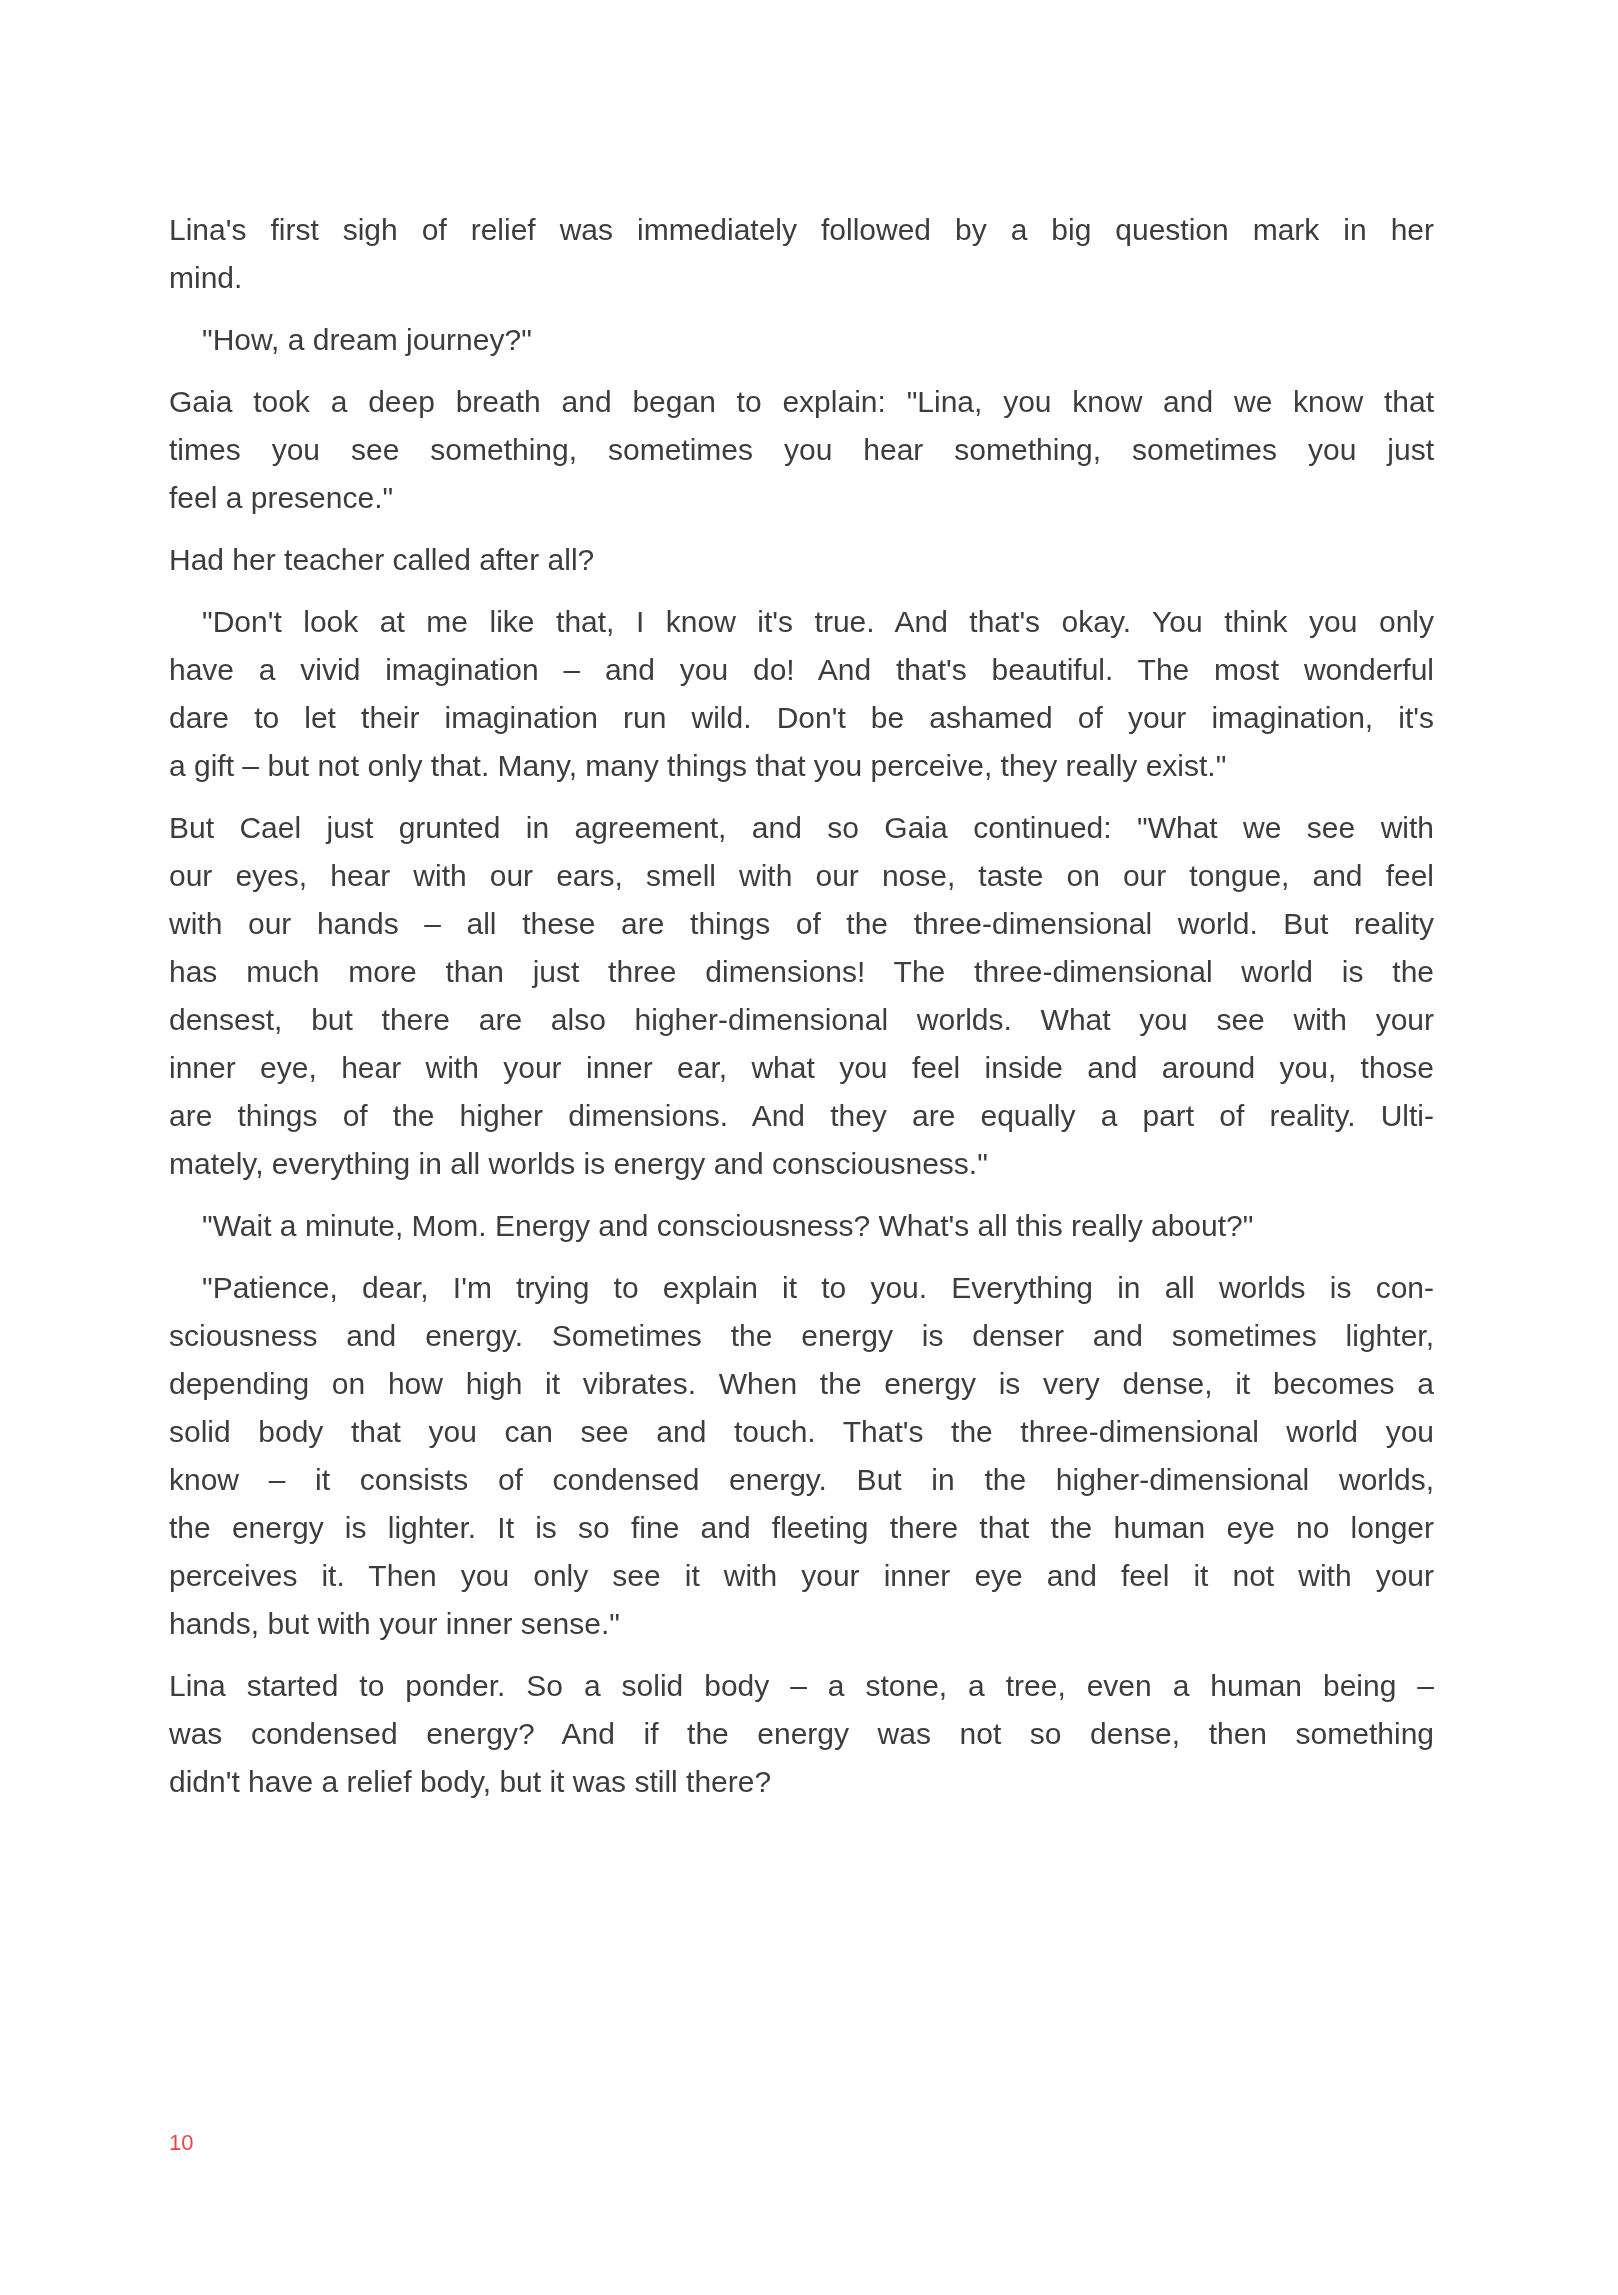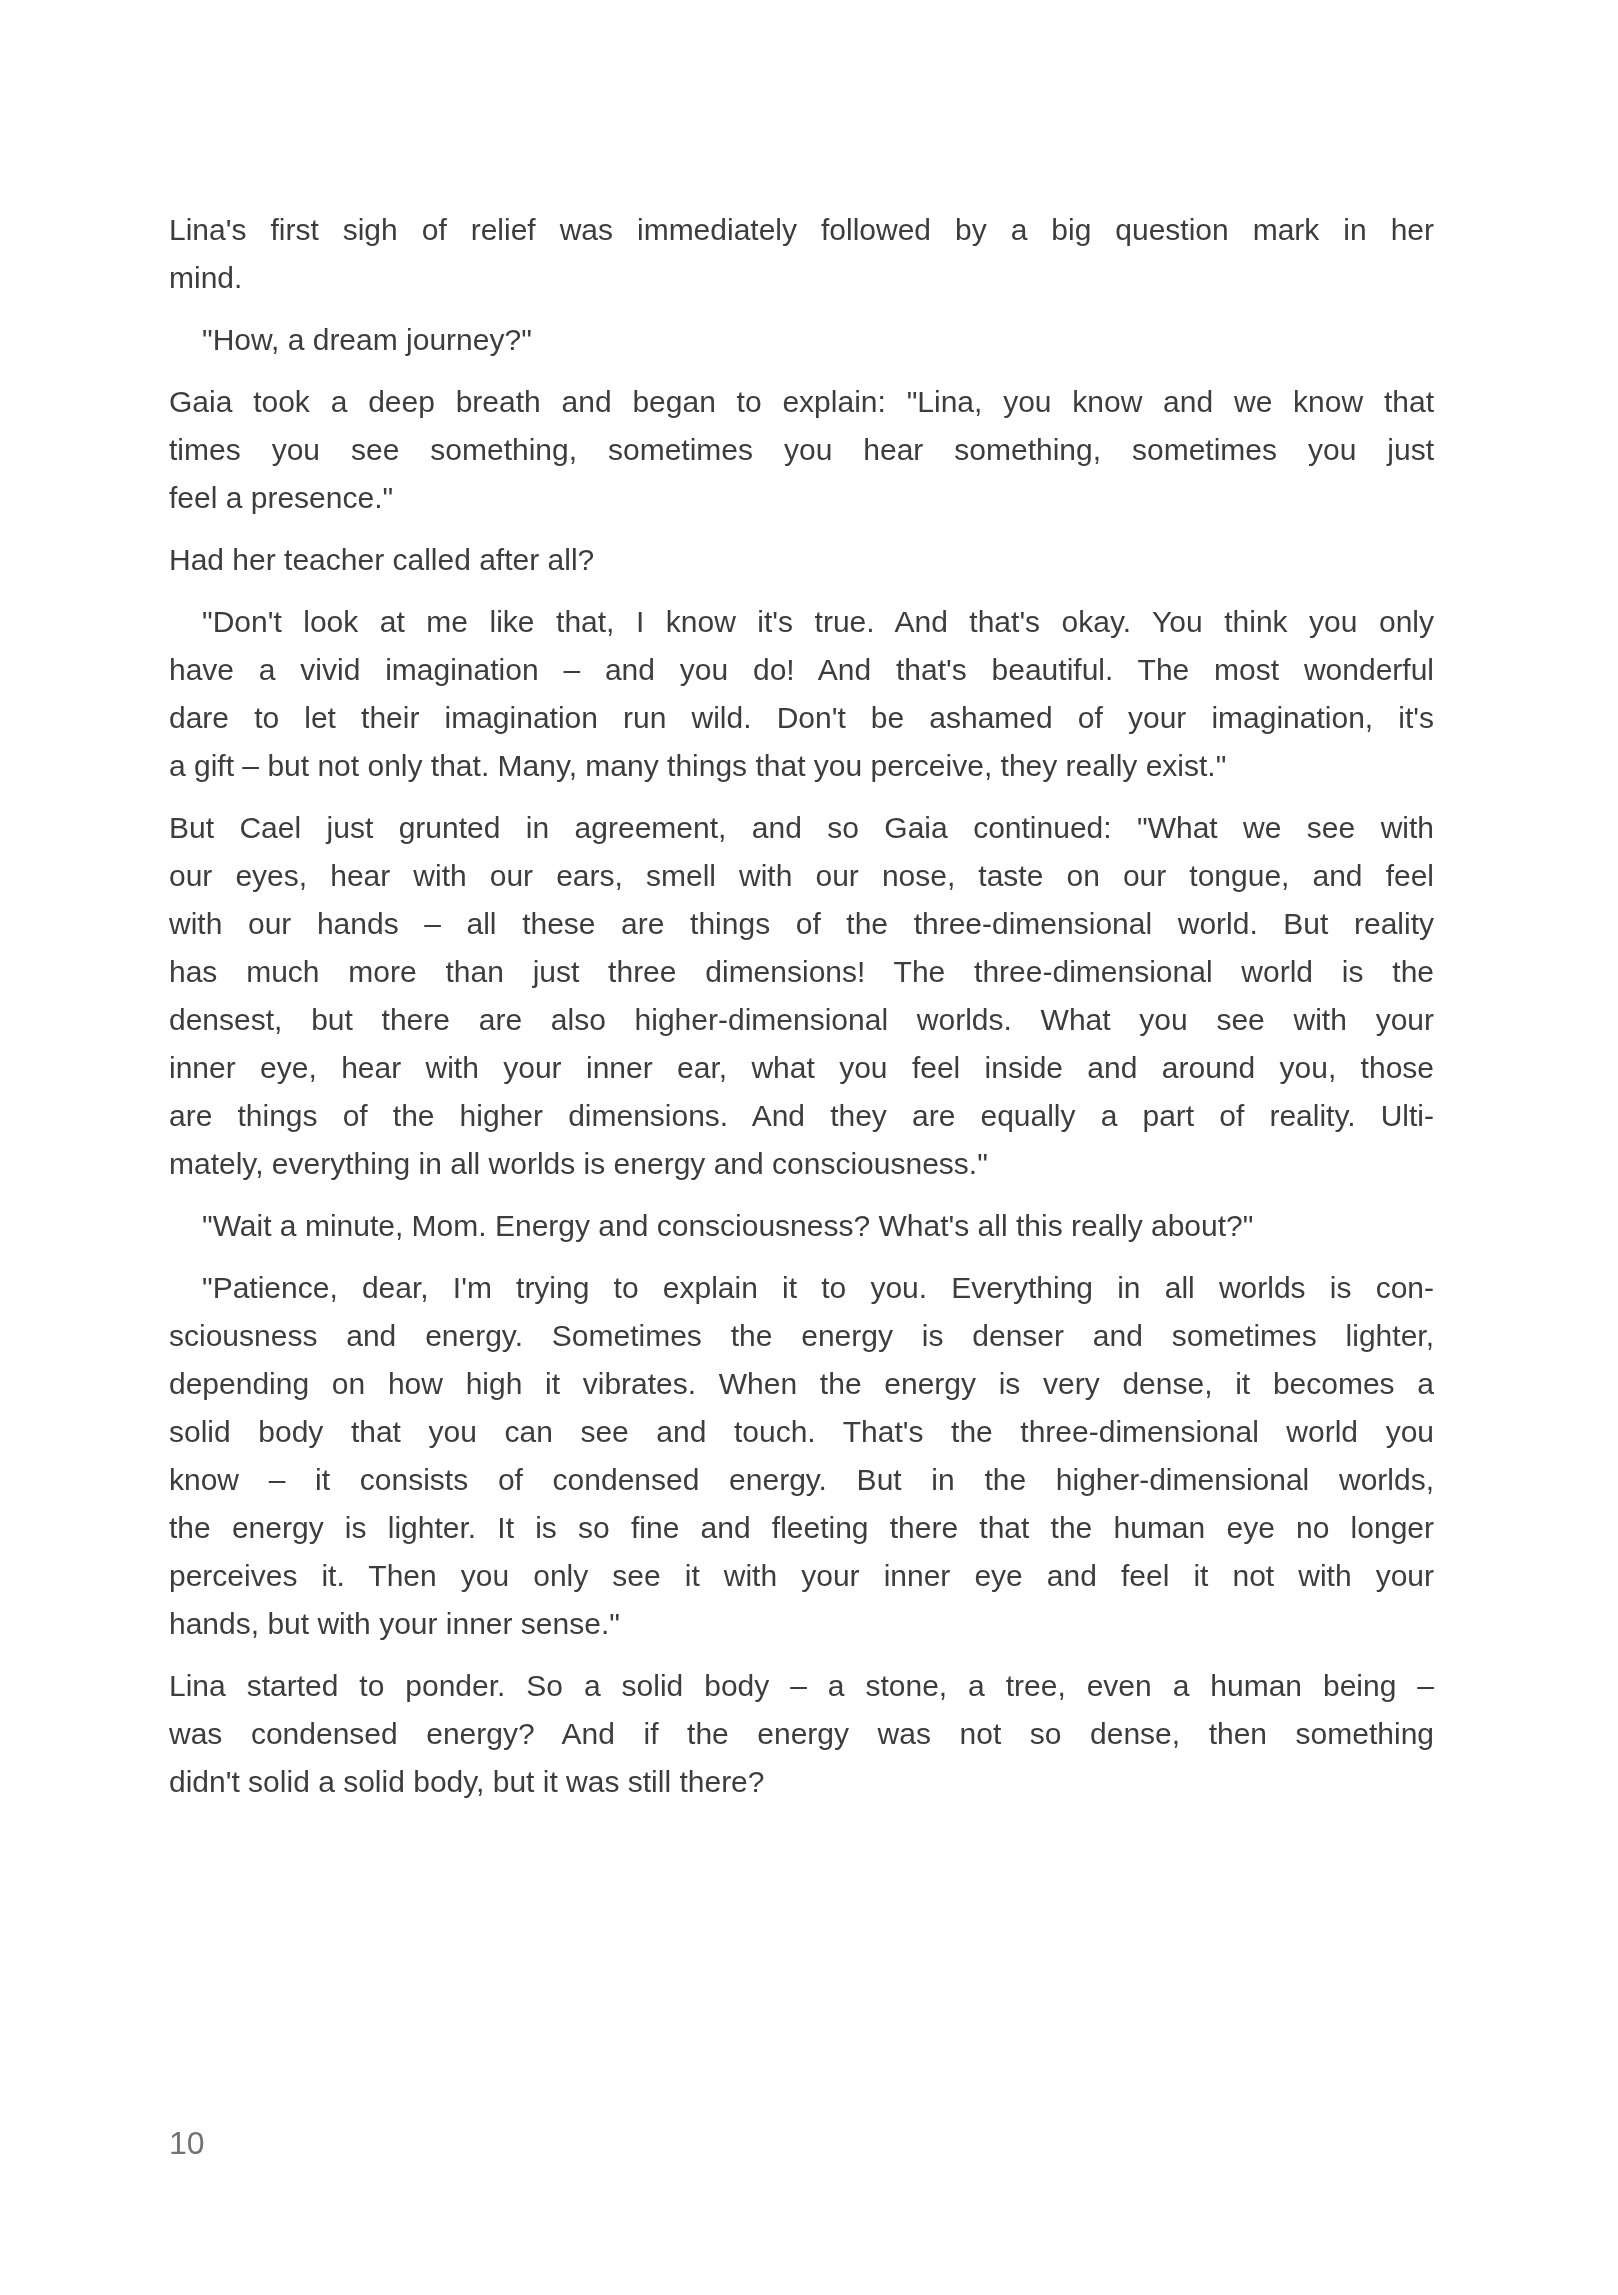--- a/index.html
+++ b/index.html
@@ -23,23 +23,23 @@
   }
   .paragraph { margin-bottom: 14px; }
   .paragraph.indent .line:first-child { padding-left: 33px; }
   .line { text-align: left; }
   
   .line.fill { text-align: justify; text-align-last: justify; }
   .page-number {
     position: absolute;
     left: 169px;
     top: 2119px;
-    font-size: 32px;
+    font-size: 22px;
     line-height: 48px;
-    color: #737373;
+    color: #ef4444;
   }
 </style>
 </head>
 <body>
 
 <main class="page-text">
     <div class="paragraph">
       <div class="line fill">Lina's first sigh of relief was immediately followed by a big question mark in her</div>
       <div class="line">mind.</div>
     </div>
@@ -79,18 +79,18 @@
       <div class="line fill">depending on how high it vibrates. When the energy is very dense, it becomes a</div>
       <div class="line fill">solid body that you can see and touch. That's the three-dimensional world you</div>
       <div class="line fill">know – it consists of condensed energy. But in the higher-dimensional worlds,</div>
       <div class="line fill">the energy is lighter. It is so fine and fleeting there that the human eye no longer</div>
       <div class="line fill">perceives it. Then you only see it with your inner eye and feel it not with your</div>
       <div class="line">hands, but with your inner sense."</div>
     </div>
     <div class="paragraph">
       <div class="line fill">Lina started to ponder. So a solid body – a stone, a tree, even a human being –</div>
       <div class="line fill">was condensed energy? And if the energy was not so dense, then something</div>
-      <div class="line">didn't solid a solid body, but it was still there?</div>
+      <div class="line">didn't have a relief body, but it was still there?</div>
     </div>
   </main>
 
 <div class="page-number">10</div>
 
 
 </body></html>

